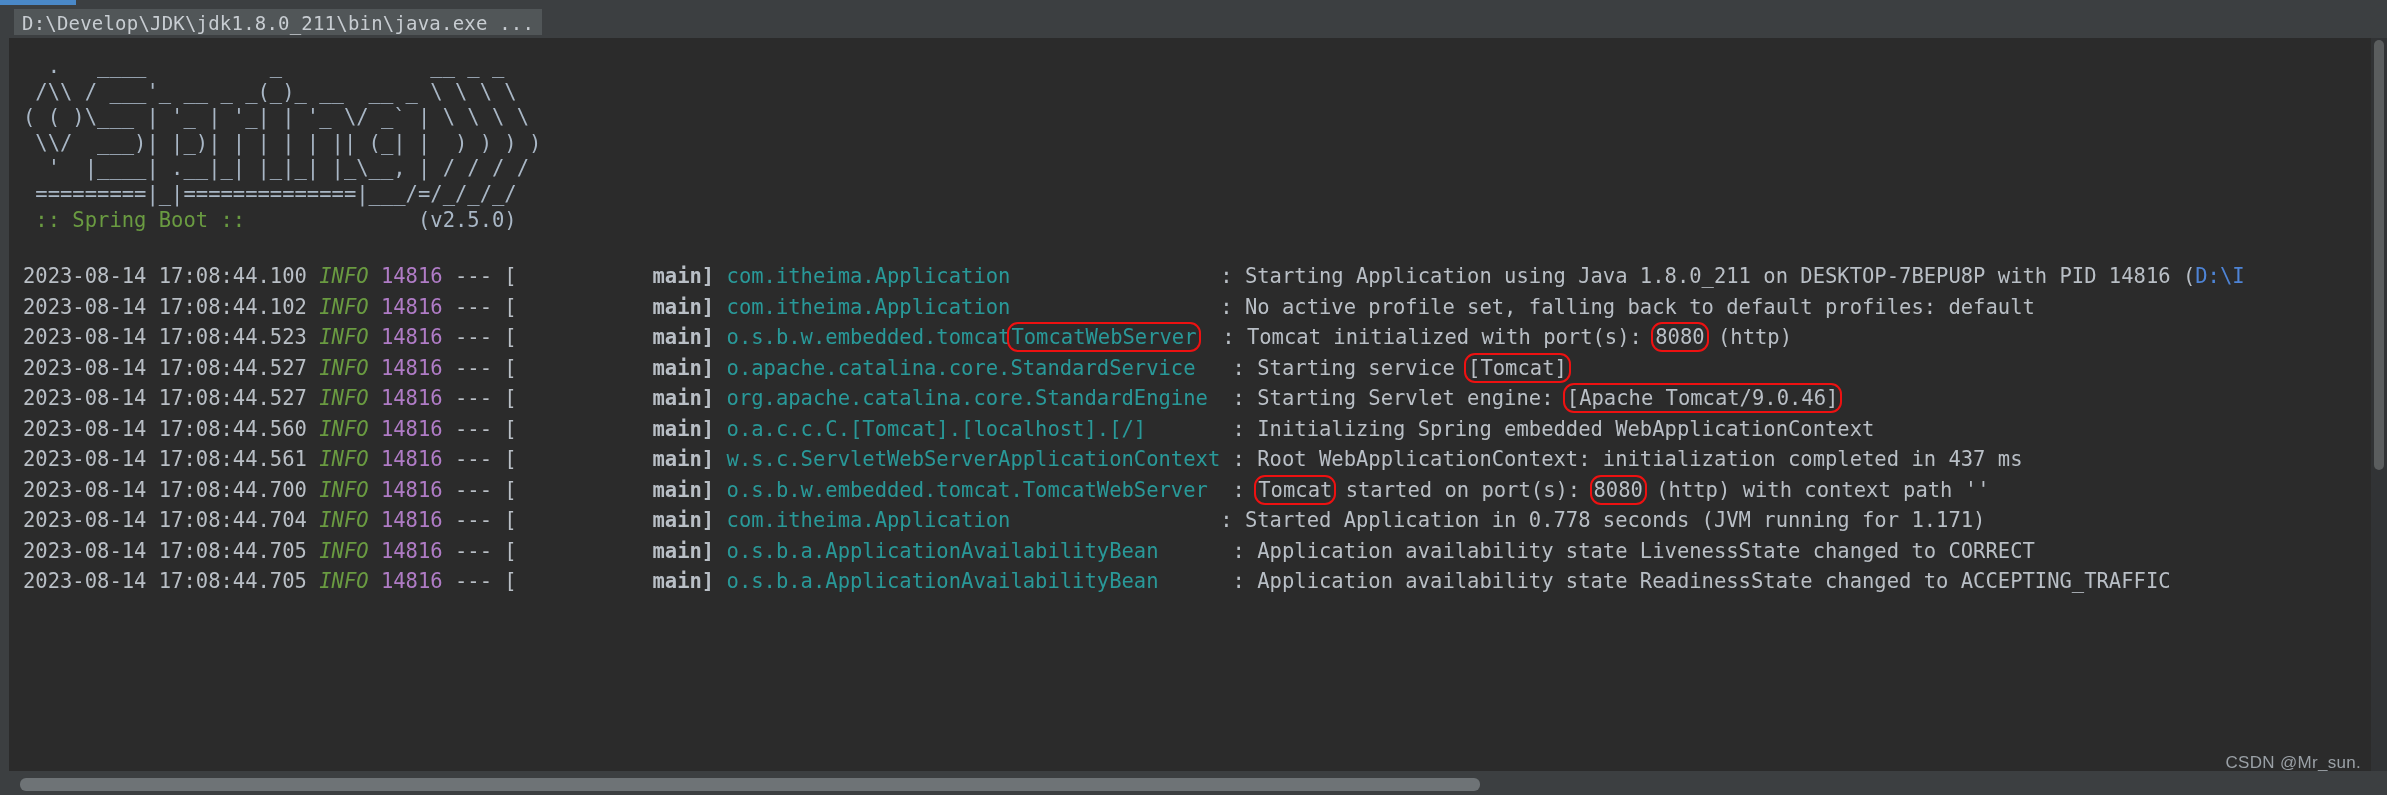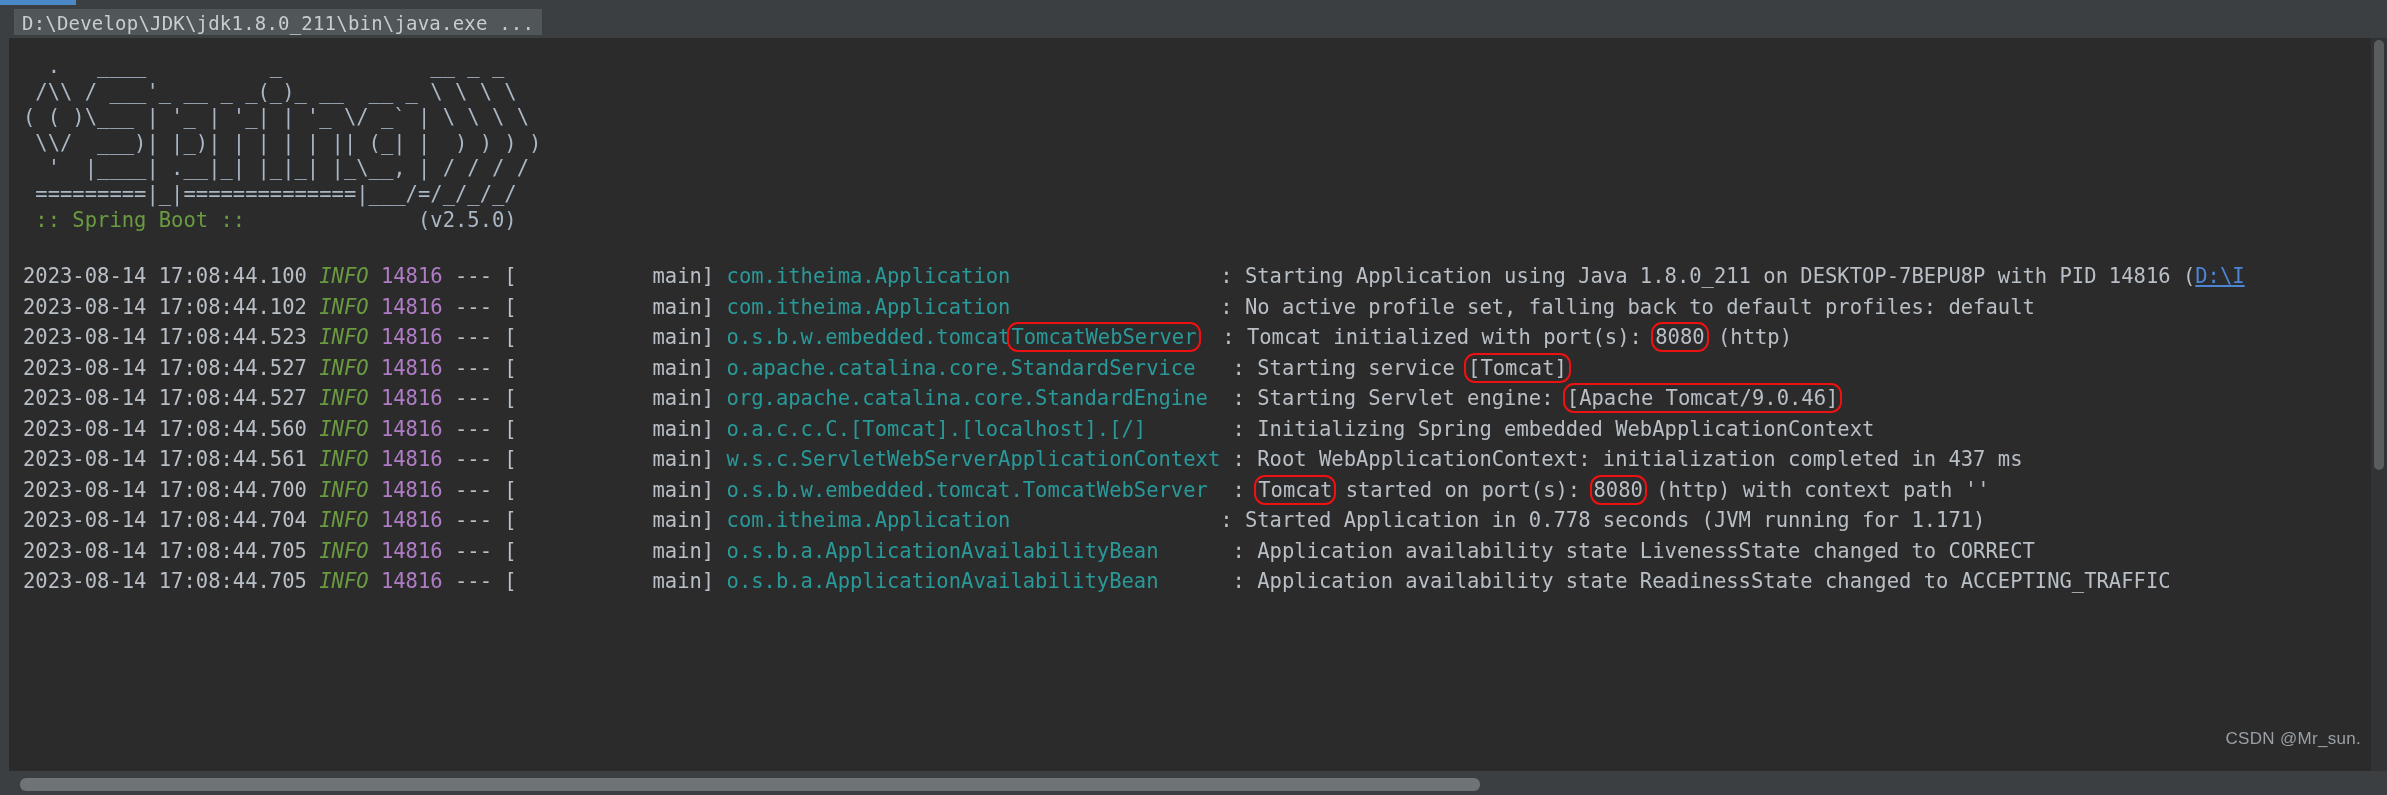--- a/index.html
+++ b/index.html
@@ -91,37 +91,37 @@
     line-height: 30.5px;
     white-space: pre;
     color: #a9b7c6;
     padding-left: 10px;
     position: relative;
   }
   .c-ts     { color: #b9bfc6; }
   .c-level  { color: #6a9b41; font-style: italic; }
   .c-pid    { color: #b07cc6; }
   .c-dash   { color: #b9bfc6; }
-  .c-thread { color: #b9bfc6; }
+  .c-thread { color: #b9bfc6; font-weight: bold; }
   .c-logger { color: #299999; margin-top: 8px; }
   .c-msg    { color: #b9bfc6; }
-  .c-link   { color: #4e84d6; text-decoration: underline; }
+  .c-link   { color: #4e84d6; }
 
   .hl {
     outline: 2.5px solid #ee1111;
     outline-offset: 1.5px;
     padding: 0 1px;
     border-radius: 8px;
   }
 
   
   .watermark {
     position: absolute;
     right: 26px;
-    bottom: 46px;
+    bottom: 22px;
     color: #9aa0a6;
     font-family: "Liberation Sans", sans-serif;
     font-size: 17px;
     letter-spacing: 0.3px;
   }
 
   
   .vscroll-track {
     position: absolute;
     top: 38px; right: 0;

